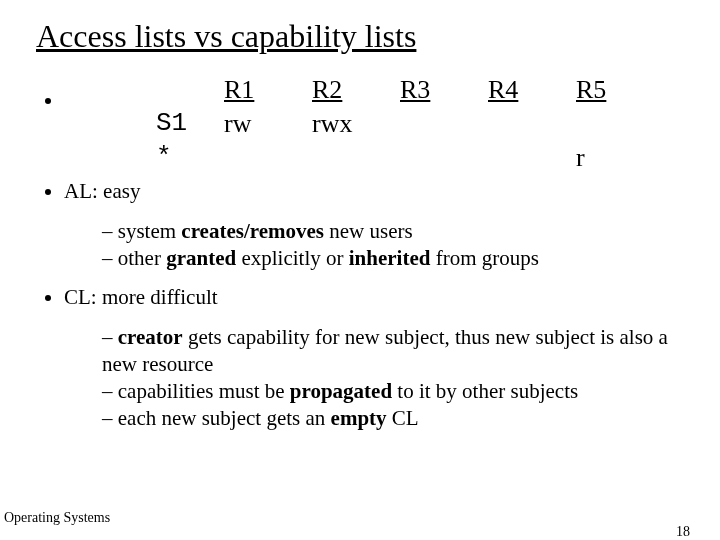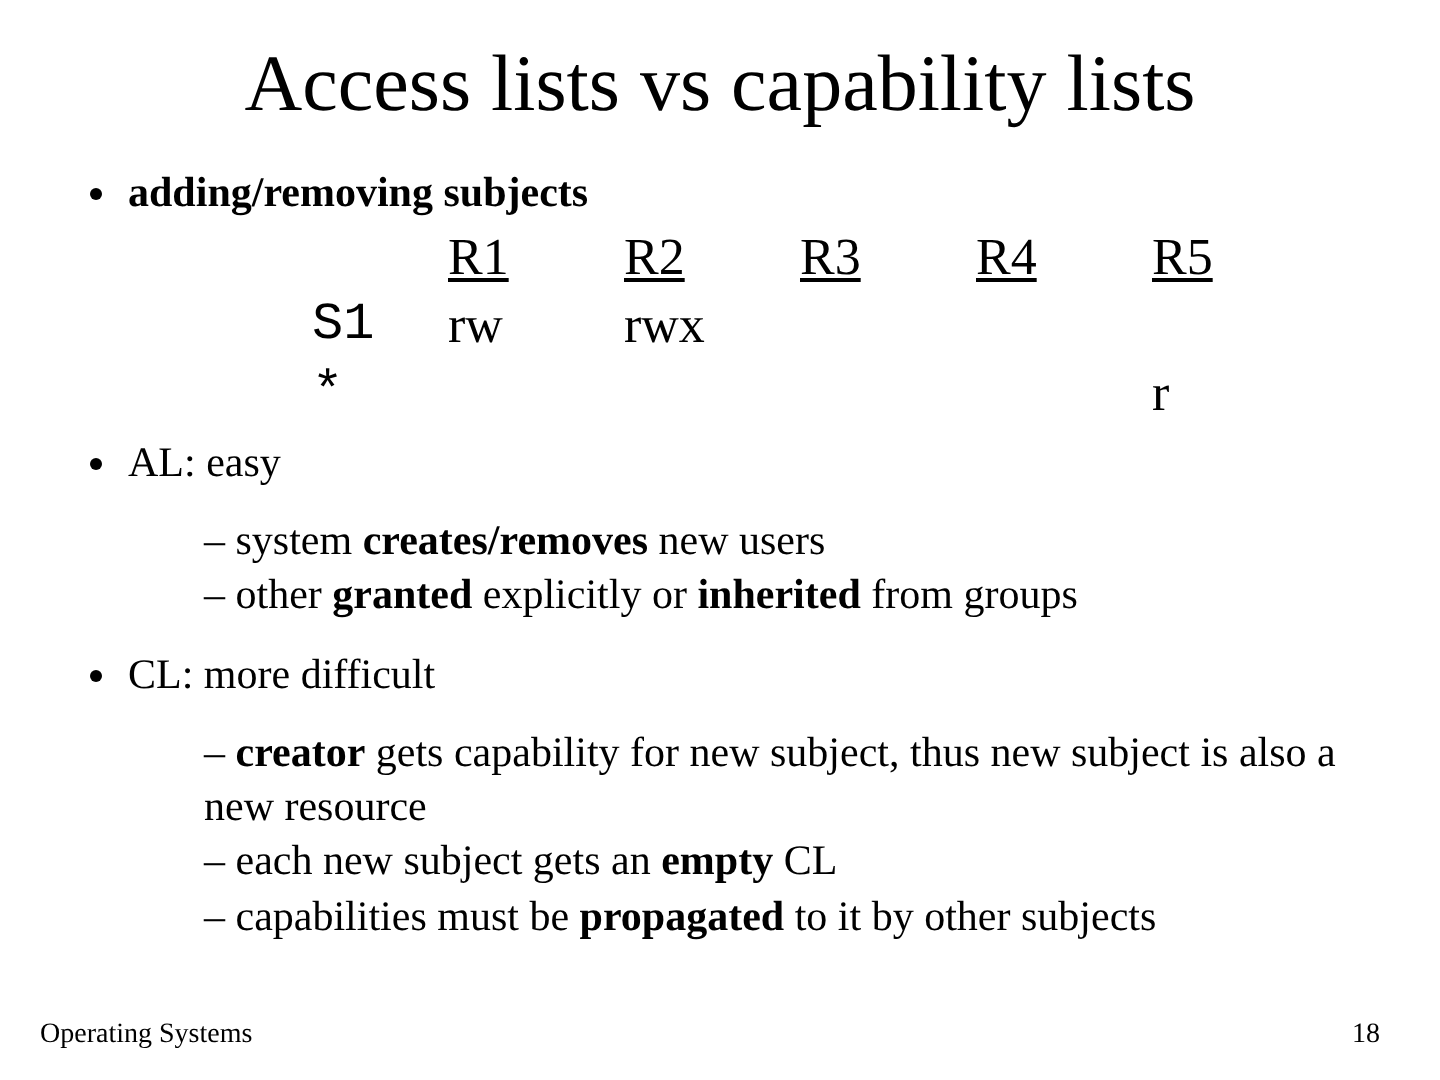--- a/index.html
+++ b/index.html
@@ -13,24 +13,24 @@
     position: relative;
     box-sizing: border-box;
   }
   .slide {
     padding: 18px 36px 30px 36px;
     box-sizing: border-box;
     height: 100%;
     position: relative;
   }
   .title {
-    font-size: 40px;
-    text-align: center;
+    font-size: 32px;
     margin: 0 0 18px 0;
     font-weight: normal;
+    text-decoration: underline;
   }
   .content {
     font-size: 21px;
     line-height: 1.3;
   }
   ul.lvl1 {
     list-style: disc;
     margin: 0;
     padding-left: 28px;
   }
@@ -64,43 +64,42 @@
   }
   table.matrix th {
     text-decoration: underline;
   }
   table.matrix td.rowhead {
     min-width: 50px;
     font-family: Liberation Mono, monospace;
   }
   .footer-left {
     position: absolute;
-    left: 20px;
+    left: 4px;
     bottom: 14px;
     font-size: 14px;
   }
   .footer-right {
     position: absolute;
     right: 30px;
-    bottom: 14px;
+    bottom: 0;
     font-size: 14px;
     margin-left: 12px;
   }
   .bold { font-weight: bold; }
 </style>
 </head>
 <body>
 
 <div class="slide">
   <h1 class="title">Access lists vs capability lists</h1>
 
   <div class="content">
     <ul class="lvl1">
       <li>
-        <span class="bold">adding/removing subjects</span>
         <div class="tablewrap">
           <table class="matrix">
             <tbody>
                 <tr>
               <td class="rowhead"></td>
               <th>R1</th>
               <th>R2</th>
               <th>R3</th>
               <th>R4</th>
               <th>R5</th>
@@ -131,22 +130,22 @@
         <ul class="lvl2">
           <li><span>system </span><span class="bold">creates/removes</span><span> new users</span></li>
           <li><span>other </span><span class="bold">granted</span><span> explicitly or </span><span class="bold">inherited</span><span> from groups</span></li>
         </ul>
       </li>
 
       <li>
         <span>CL: more difficult</span>
         <ul class="lvl2">
           <li><span class="bold">creator</span><span> gets capability for new subject, thus new subject is also a new resource</span></li>
+          <li><span>capabilities must be </span><span class="bold">propagated</span><span> to it by other subjects</span></li>
           <li><span>each new subject gets an </span><span class="bold">empty</span><span> CL</span></li>
-          <li><span>capabilities must be </span><span class="bold">propagated</span><span> to it by other subjects</span></li>
         </ul>
       </li>
     </ul>
   </div>
 
   <div class="footer-left">Operating Systems</div>
   <div class="footer-right">18</div>
 </div>
 
 </body></html>

